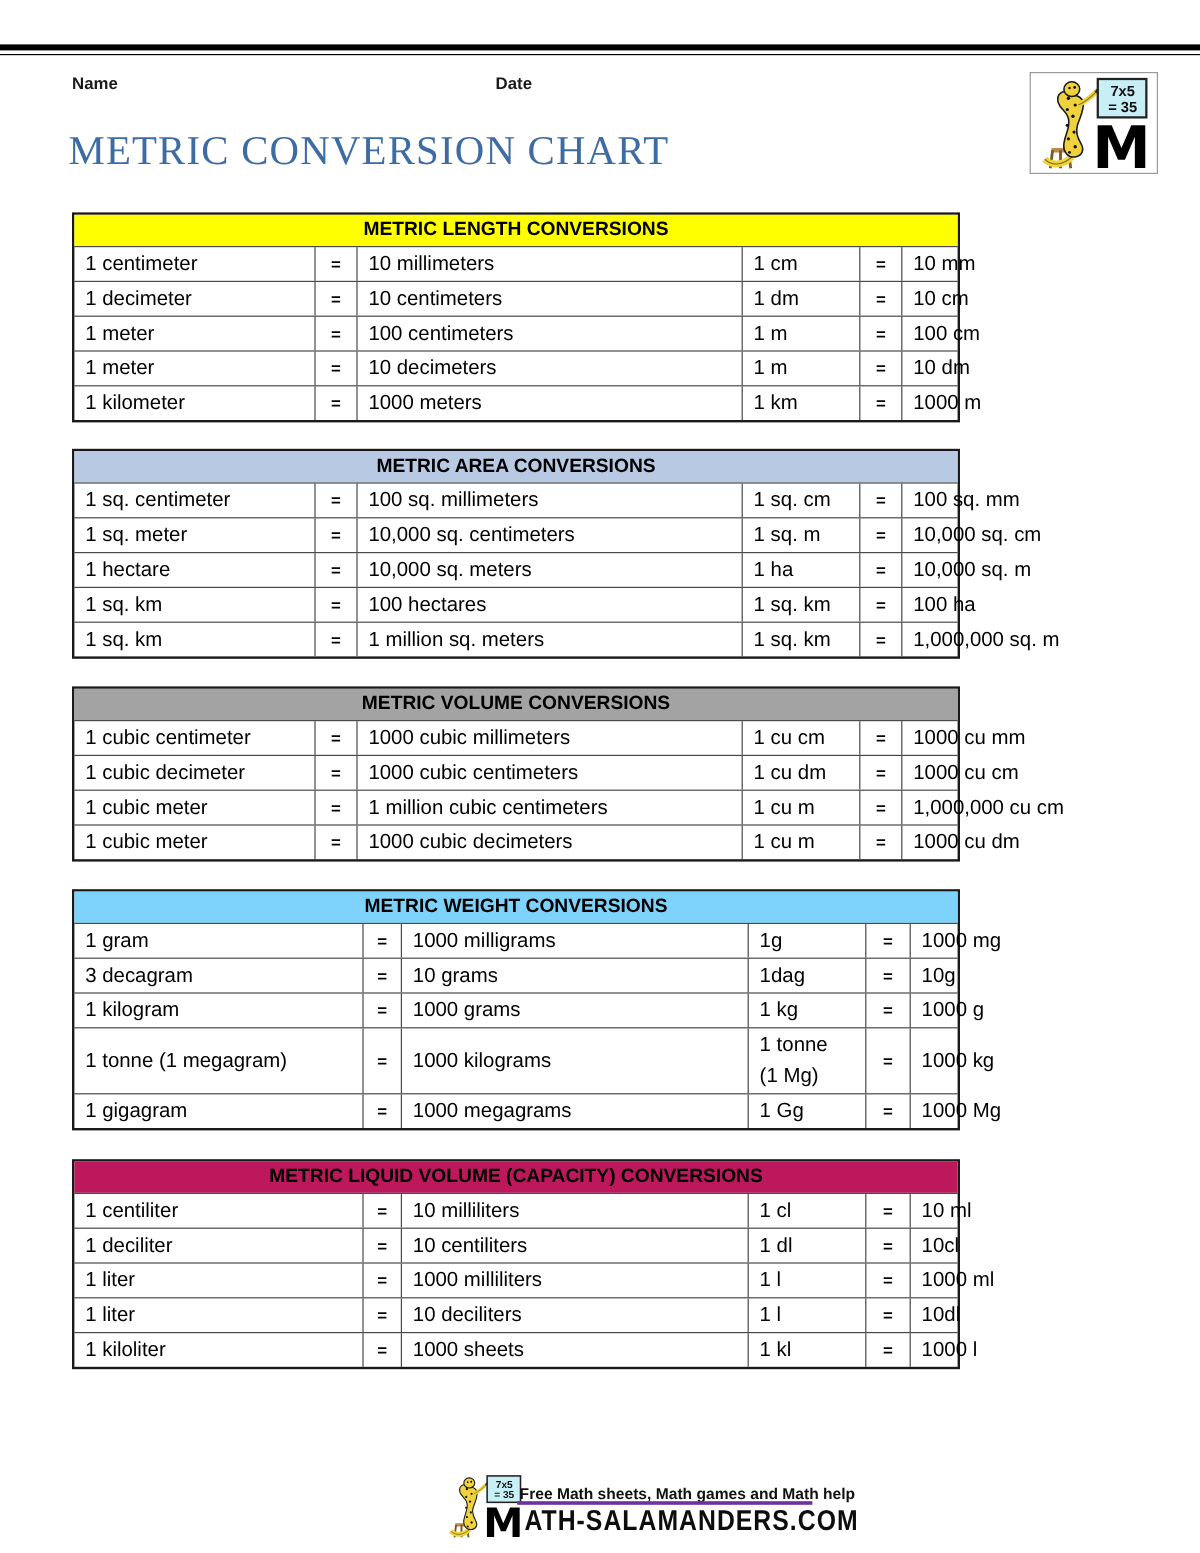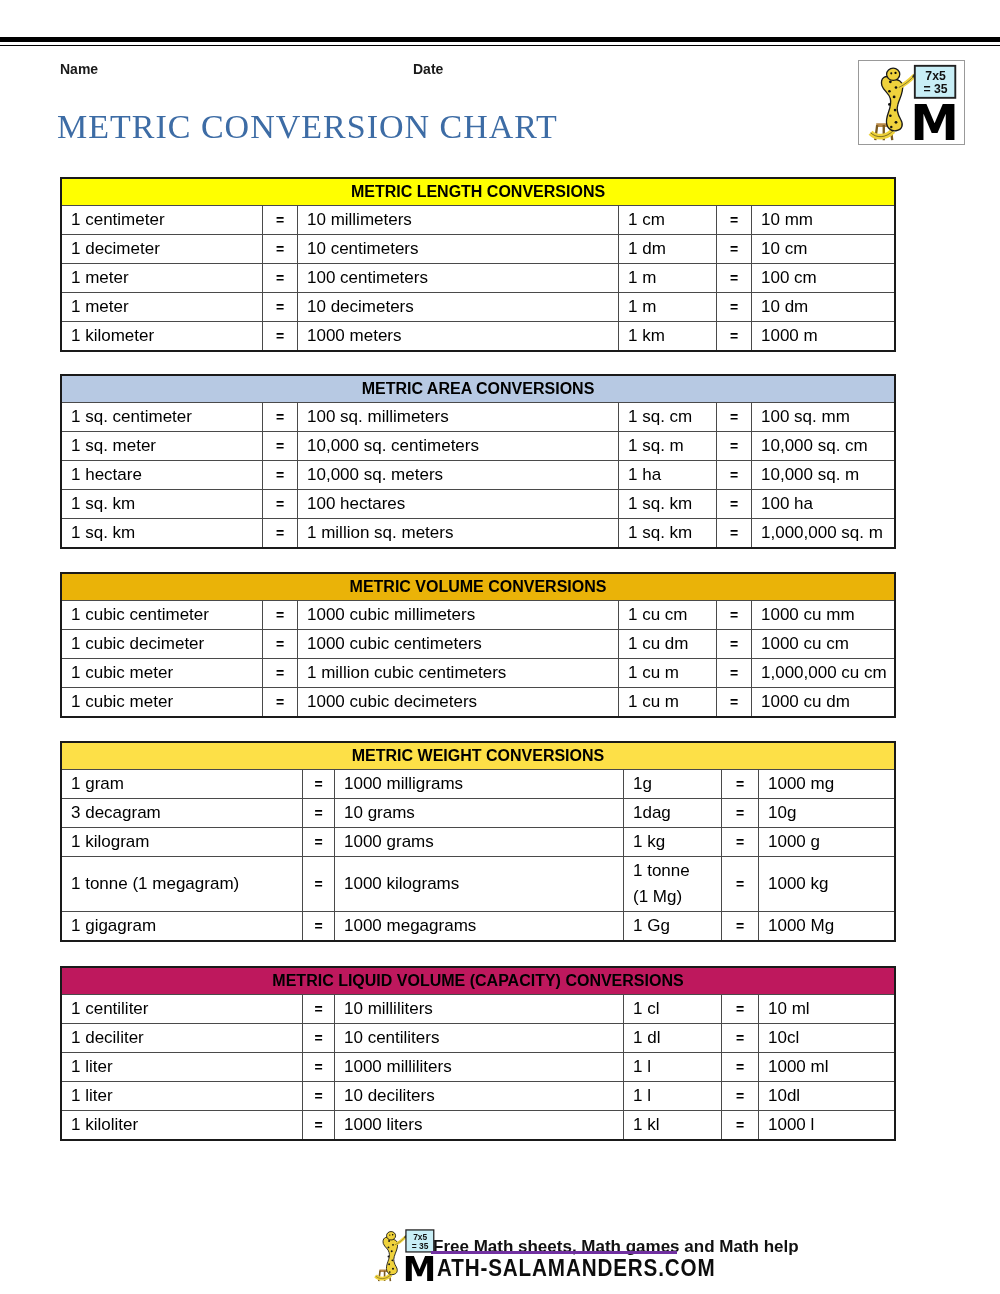--- a/index.html
+++ b/index.html
@@ -22,21 +22,21 @@
   }
 
   .corner-logo {
     position:absolute; left:858px; top:60px; width:107px; height:85px;
     background:#fff; border:1px solid #999;
     display:flex; align-items:center; justify-content:center;
   }
 
   
   .ctable {
-    position:absolute; left:60px; width:836px;
+    position:absolute; left:60px; width:740px;
     border:2px solid #1a1a1a; background:#fff;
   }
   .thead {
     height:26px; line-height:26px; text-align:center;
     font-weight:bold; font-size:16px; color:#000;
   }
   .trow { display:grid; border-top:1px solid #4a4a4a; min-height:29px; }
   .grp-a .trow { grid-template-columns:200px 35px 321px 98px 35px 187px; }
   .grp-b .trow { grid-template-columns:240px 32px 289px 98px 37px 180px; }
   .cell {
@@ -51,21 +51,21 @@
   #t0 { top:177px; }
   #t1 { top:374px; }
   #t2 { top:572px; }
   #t3 { top:741px; }
   #t4 { top:966px; }
 
   
   .footer-logo { position:absolute; left:371px; top:1228px; }
   .footer-tagline {
     position:absolute; left:433px; top:1237px;
-    font-size:17px; font-weight:bold; color:#111; letter-spacing:0px;
+    font-size:13px; font-weight:bold; color:#111; letter-spacing:0px;
   }
   .footer-rule { position:absolute; left:431px; top:1251px; width:246px; height:3px; background:#7030a0; }
   .footer-site {
     position:absolute; left:437px; top:1254px;
     font-size:24px; font-weight:bold; color:#0d0d0d; letter-spacing:1px;
     transform:scaleX(0.86); transform-origin:left top;
     font-family:"Liberation Sans", sans-serif;
   }
   .hidden-defs { position:absolute; width:0; height:0; overflow:hidden; }
 </style>
@@ -209,21 +209,21 @@
     <div class="trow">
       <div class="cell c0">1 sq. km</div>
       <div class="cell c1 eq">=</div>
       <div class="cell c2">1 million sq. meters</div>
       <div class="cell c3">1 sq. km</div>
       <div class="cell c4 eq">=</div>
       <div class="cell c5">1,000,000 sq. m</div>
     </div>
   </div>
 <div class="ctable grp-a" id="t2">
-    <div class="thead" style="background: #eab308;">METRIC VOLUME CONVERSIONS</div>
+    <div class="thead" style="background: #a3a3a3;">METRIC VOLUME CONVERSIONS</div>
     <div class="trow">
       <div class="cell c0">1 cubic centimeter</div>
       <div class="cell c1 eq">=</div>
       <div class="cell c2">1000 cubic millimeters</div>
       <div class="cell c3">1 cu cm</div>
       <div class="cell c4 eq">=</div>
       <div class="cell c5">1000 cu mm</div>
     </div>
     <div class="trow">
       <div class="cell c0">1 cubic decimeter</div>
@@ -244,21 +244,21 @@
     <div class="trow">
       <div class="cell c0">1 cubic meter</div>
       <div class="cell c1 eq">=</div>
       <div class="cell c2">1000 cubic decimeters</div>
       <div class="cell c3">1 cu m</div>
       <div class="cell c4 eq">=</div>
       <div class="cell c5">1000 cu dm</div>
     </div>
   </div>
 <div class="ctable grp-b" id="t3">
-    <div class="thead" style="background: #fde047;">METRIC WEIGHT CONVERSIONS</div>
+    <div class="thead" style="background: #7dd3fc;">METRIC WEIGHT CONVERSIONS</div>
     <div class="trow">
       <div class="cell c0">1 gram</div>
       <div class="cell c1 eq">=</div>
       <div class="cell c2">1000 milligrams</div>
       <div class="cell c3">1g</div>
       <div class="cell c4 eq">=</div>
       <div class="cell c5">1000 mg</div>
     </div>
     <div class="trow">
       <div class="cell c0">3 decagram</div>
@@ -324,21 +324,21 @@
       <div class="cell c0">1 liter</div>
       <div class="cell c1 eq">=</div>
       <div class="cell c2">10 deciliters</div>
       <div class="cell c3">1 l</div>
       <div class="cell c4 eq">=</div>
       <div class="cell c5">10dl</div>
     </div>
     <div class="trow">
       <div class="cell c0">1 kiloliter</div>
       <div class="cell c1 eq">=</div>
-      <div class="cell c2">1000 liters</div>
+      <div class="cell c2">1000 sheets</div>
       <div class="cell c3">1 kl</div>
       <div class="cell c4 eq">=</div>
       <div class="cell c5">1000 l</div>
     </div>
   </div>
 
 <div class="footer-logo">
   <svg width="66" height="55" viewBox="0 0 100 85">
     <use href="#sala-logo"></use>
   </svg>

